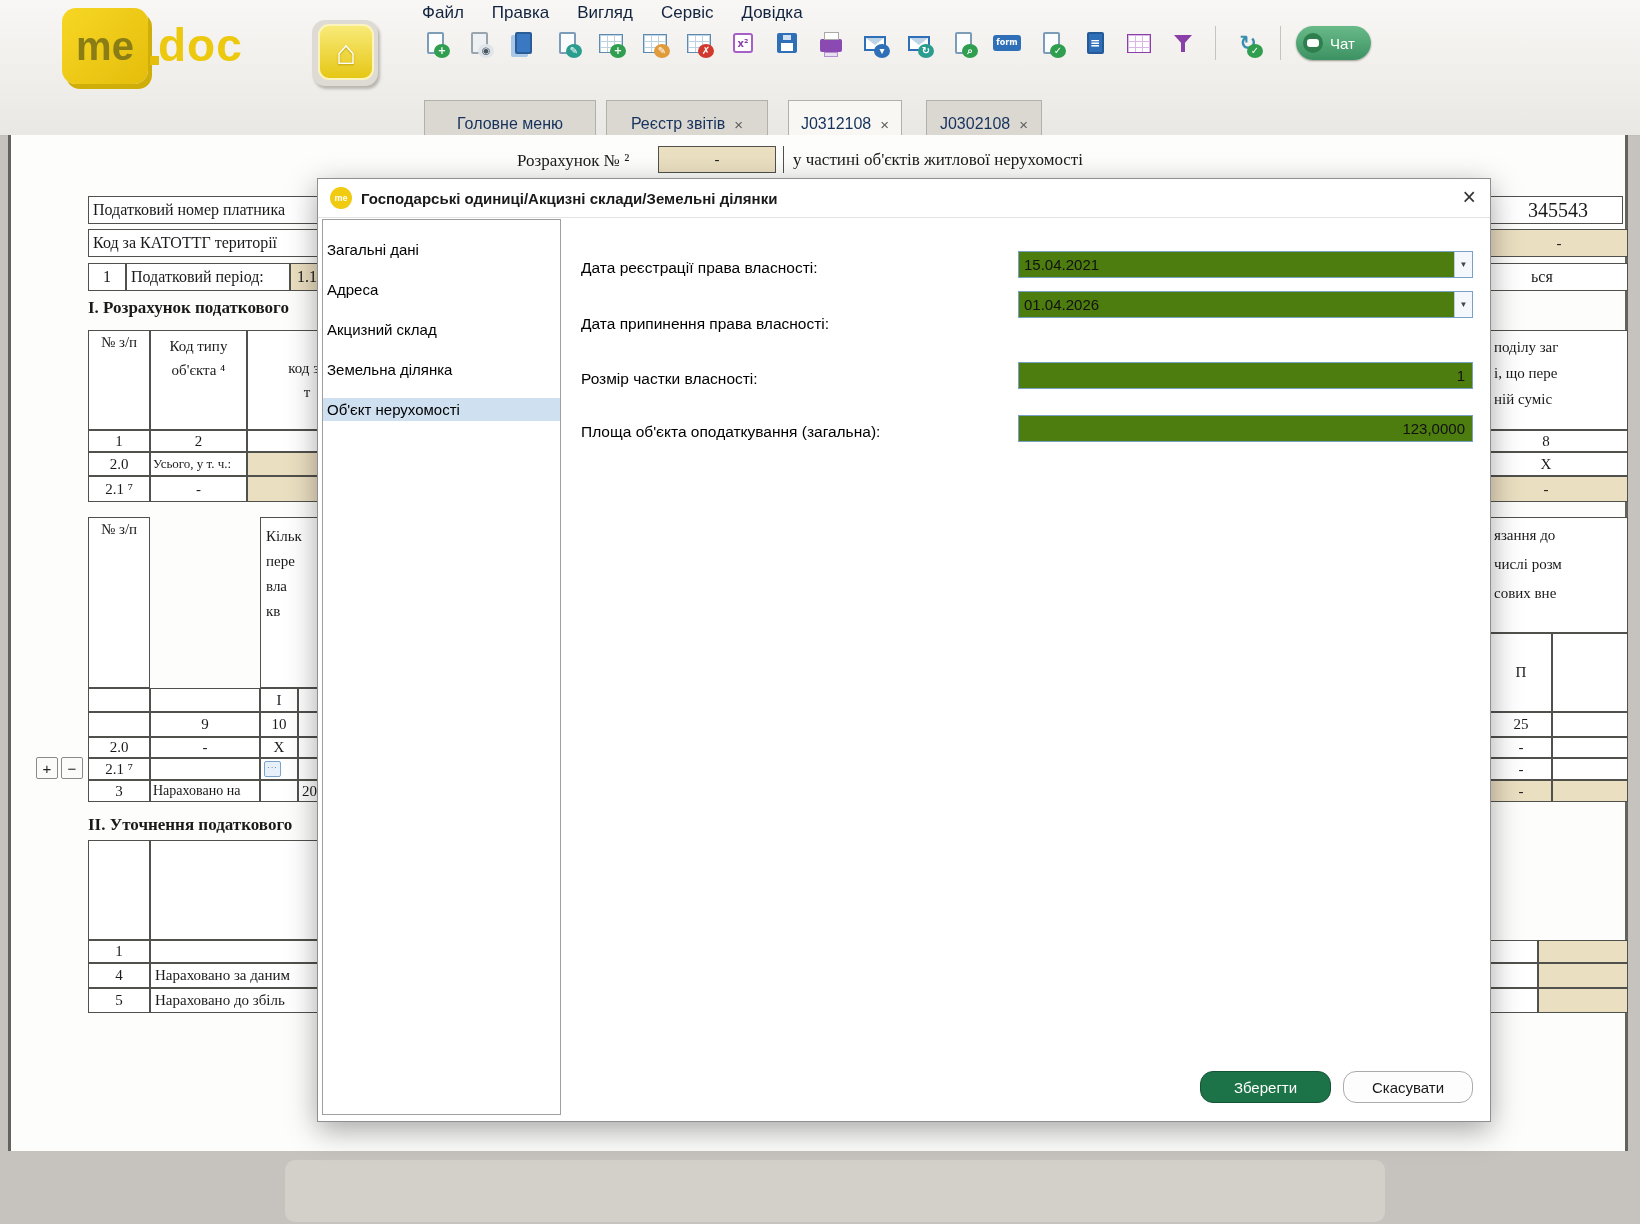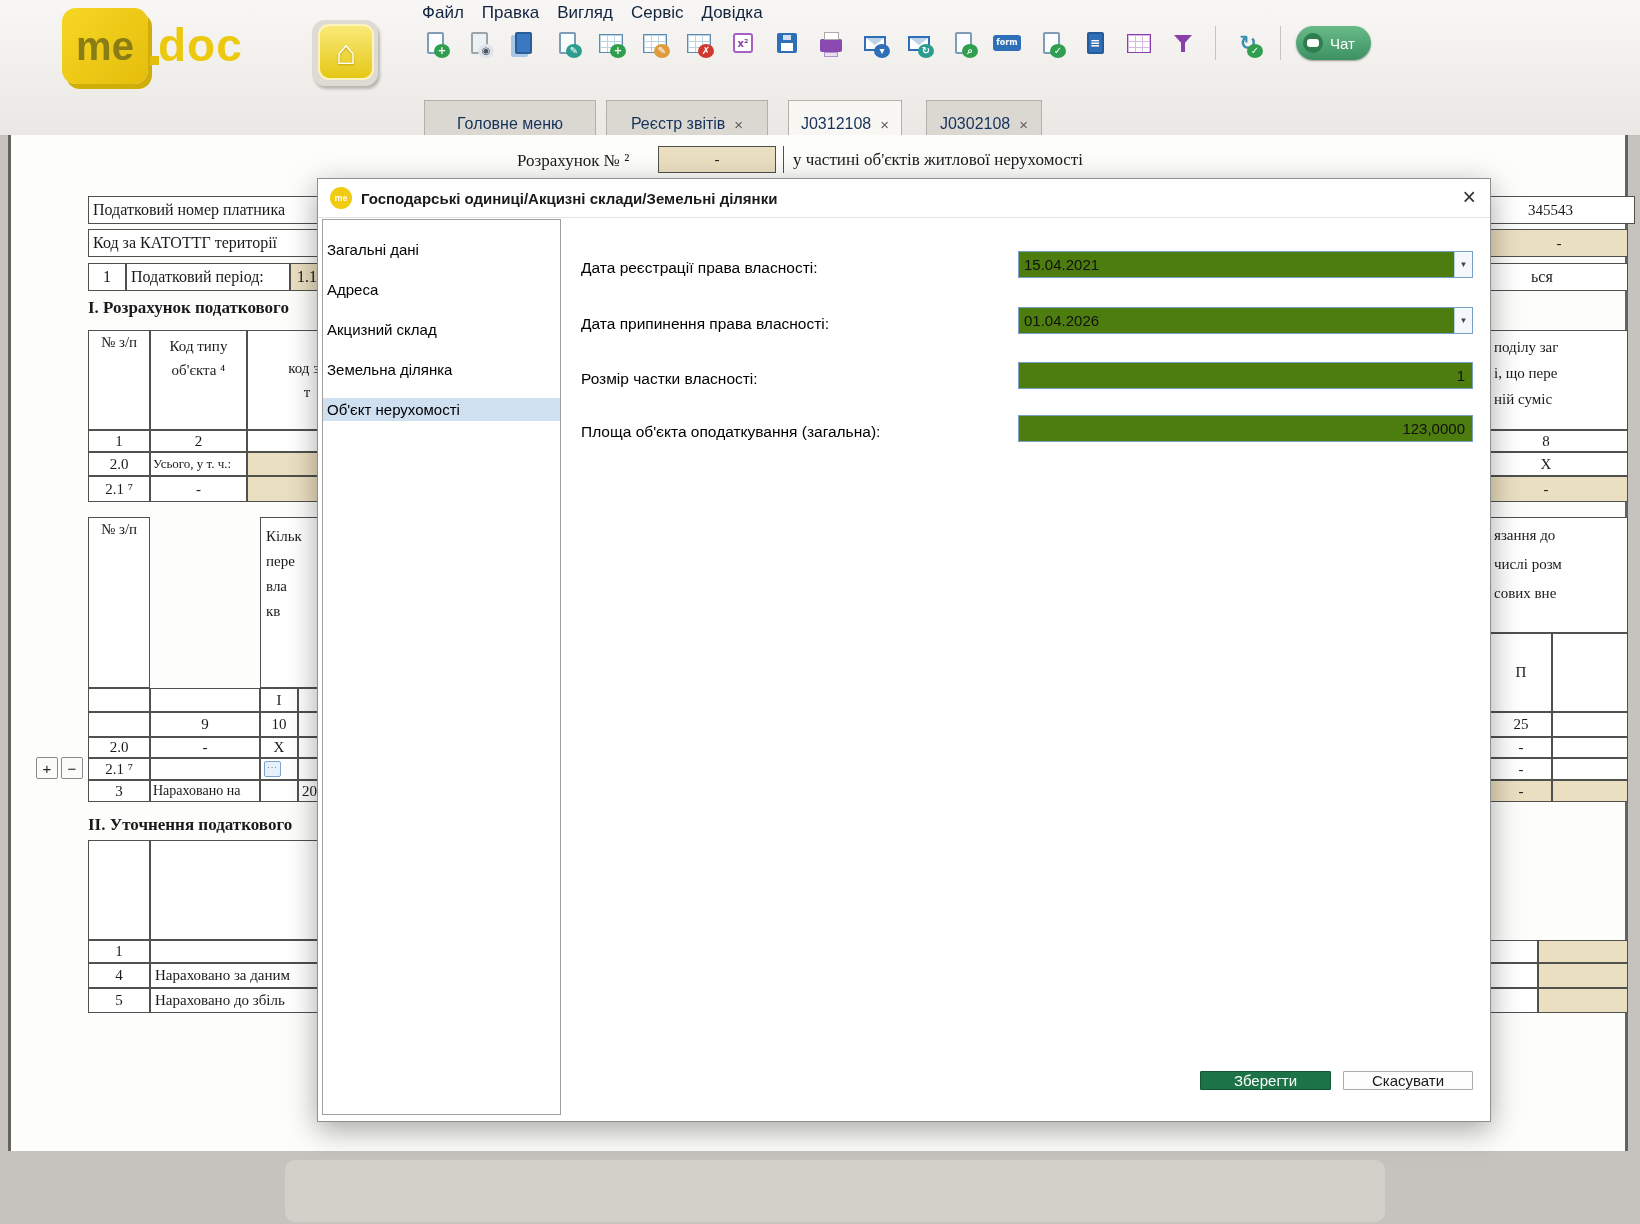--- a/index.html
+++ b/index.html
@@ -5,21 +5,21 @@
   html,body{margin:0;padding:0;background:#c6c3be;}
   .screen{position:relative;width:1640px;height:1224px;overflow:hidden;background:#c6c3be;font-family:"Liberation Sans",sans-serif;}
 
   
   .chrome{position:absolute;left:0;top:0;width:1640px;height:135px;background:linear-gradient(#f8f7f5,#eae8e4);border-bottom:1px solid #c2bfb9;}
   .logo-box{position:absolute;left:62px;top:8px;width:86px;height:76px;background:linear-gradient(135deg,#f7d724,#e5bd0b);border-radius:14px;box-shadow:4px 5px 0 #cfae0a;display:flex;align-items:center;justify-content:center;font-weight:bold;font-size:40px;color:#8a7d15;}
   .logo-doc{position:absolute;left:158px;top:18px;font-weight:bold;font-size:46px;color:#ecc90e;letter-spacing:1px;}
   .logo-dot{position:absolute;left:150px;top:56px;width:9px;height:9px;background:#e5bd0b;}
   .home-plate{position:absolute;left:312px;top:20px;width:66px;height:66px;background:#dedbd5;border-radius:13px;box-shadow:2px 3px 3px #b9b6b0;}
   .home-btn{position:absolute;left:318px;top:24px;width:56px;height:56px;background:linear-gradient(#f8ea78,#e6c716);border:2px solid #fdf4bd;border-radius:11px;display:flex;align-items:center;justify-content:center;font-size:34px;color:#fff;text-shadow:0 1px 2px #b89c08;cursor:pointer;box-sizing:border-box;}
-  .menu-row{position:absolute;left:420px;top:1px;display:flex;gap:14px;font-size:17px;color:#12233e;}
+  .menu-row{position:absolute;left:420px;top:1px;display:flex;gap:24px;font-size:17px;color:#12233e;}
   .menu-item{cursor:pointer;padding:2px 2px;}
   .toolbar{position:absolute;left:418px;top:26px;display:flex;align-items:center;gap:10px;}
   .tbi{position:relative;width:34px;height:34px;display:flex;align-items:center;justify-content:center;border-radius:4px;cursor:pointer;flex:0 0 auto;}
   .vsep{width:1px;height:34px;background:#c7c4be;margin:0 5px;}
   .base{display:block;}
   .base.doc{width:17px;height:22px;background:#fbfcfd;border:2px solid #7d9cb8;border-radius:2px;box-sizing:border-box;}
   .base.doc.gray{border-color:#9aa4ad;background:#eef1f3;}
   .base.doc.bluefill{background:#3a78c2;border-color:#2a5c97;box-shadow:-4px 3px 0 #a9c7e6;}
   .base.doc.bluetext{background:#2f6fb8;border-color:#245a97;color:#fff;font:bold 12px/18px "DejaVu Sans",sans-serif;text-align:center;}
   .badge{position:absolute;right:2px;bottom:2px;min-width:14px;height:14px;border-radius:50%;color:#fff;font:bold 10px/14px "DejaVu Sans",sans-serif;text-align:center;padding:0 1px;}
@@ -78,21 +78,21 @@
   .dlg-nav{position:absolute;left:4px;top:40px;width:239px;height:896px;border:1px solid #9f9f9f;background:#fff;box-sizing:border-box;padding-top:1px;font-size:15px;color:#000;}
   .dlg-nav .item{height:23px;line-height:23px;padding-left:4px;cursor:pointer;white-space:nowrap;margin-top:17px;}
   .dlg-nav .item.selected{background:#cfe0f1;}
   .dlabel{position:absolute;font-size:15.5px;color:#000;white-space:nowrap;}
   .fld{position:absolute;width:455px;height:27px;}
   .fld input{width:100%;height:100%;box-sizing:border-box;border:1px solid #79a0c6;font-family:"Liberation Sans",sans-serif;font-size:15px;color:#111;padding:0 5px;background:#4d7c0f;}
   .fld.combo input{padding-right:22px;}
   .fld.num input{text-align:right;padding-right:7px;}
   .combo-arrow{position:absolute;right:1px;top:1px;bottom:1px;width:17px;border-left:1px solid #b9cede;background:#f4f8fc;display:flex;align-items:center;justify-content:center;cursor:pointer;}
   .combo-arrow::after{content:"▼";font-size:8px;color:#444;}
-  .btn{position:absolute;height:19px;border-radius:1px;font-size:15px;display:flex;align-items:center;justify-content:center;cursor:pointer;box-sizing:border-box;}
+  .btn{position:absolute;height:32px;border-radius:13px;font-size:15px;display:flex;align-items:center;justify-content:center;cursor:pointer;box-sizing:border-box;}
   .btn.save{left:882px;top:892px;width:131px;background:#1c7347;color:#fff;border:1px solid #145536;}
   .btn.cancel{left:1025px;top:892px;width:130px;background:#fdfdfd;color:#1a1a1a;border:1px solid #ababab;}
 </style>
 </head>
 <body>
 
 <div class="screen">
 
   <div class="chrome">
     <div class="logo-box">me</div>
@@ -206,21 +206,21 @@
   </div>
 
   <div class="paper"></div>
   <div class="bottom-shape"></div>
 
   <div class="ftext" style="left:517px;top:151px;font-size:17px;">Розрахунок № ²</div>
   <div class="cell beige" style="left:658px;top:146px;width:118px;height:27px;">-</div>
   <div class="ftext" style="left:783px;top:146px;font-size:17px;border-left:1px solid #50504d;padding-left:9px;height:27px;line-height:27px;">у частині об'єктів житлової нерухомості</div>
 
   <div class="cell left" style="left:88px;top:196px;width:474px;height:28px;font-size:16px;">Податковий номер платника</div>
-  <div class="cell left" style="left:1490px;top:196px;width:145px;height:28px;font-size:15px;padding-left:37px;">345543</div>
+  <div class="cell left" style="left:1490px;top:196px;width:133px;height:28px;font-size:20px;padding-left:37px;">345543</div>
 
   <div class="cell left" style="left:88px;top:229px;width:474px;height:28px;font-size:16px;">Код за КАТОТТГ території</div>
   <div class="cell beige" style="left:1490px;top:229px;width:138px;height:28px;">-</div>
 
   <div class="cell" style="left:88px;top:263px;width:38px;height:28px;font-size:16px;">1</div>
   <div class="cell left" style="left:126px;top:263px;width:164px;height:28px;font-size:16px;">Податковий період:</div>
   <div class="cell beige left" style="left:290px;top:263px;width:120px;height:28px;font-size:16px;padding-left:6px;">1.1</div>
   <div class="cell left" style="left:1490px;top:263px;width:138px;height:28px;font-size:16px;padding-left:40px;">ься</div>
 
   <div class="ftext bold" style="left:88px;top:298px;">І. Розрахунок податкового</div>
@@ -324,21 +324,21 @@
       <div class="item selected">Об'єкт нерухомості</div>
     </div>
 
     <div class="dlabel" style="left:263px;top:80px;">Дата реєстрації права власності:</div>
     <div class="fld combo" style="left:700px;top:72px;">
       <input value="15.04.2021" style="">
       <span class="combo-arrow"></span>
     </div>
 
     <div class="dlabel" style="left:263px;top:136px;">Дата припинення права власності:</div>
-    <div class="fld combo" style="left:700px;top:128px;border-radius:12px;">
+    <div class="fld combo" style="left:700px;top:112px;border-radius:12px;">
       <input value="01.04.2026" style="">
       <span class="combo-arrow"></span>
     </div>
 
     <div class="dlabel" style="left:263px;top:191px;">Розмір частки власності:</div>
     <div class="fld num" style="left:700px;top:183px;">
       <input value="1" style="">
     </div>
 
     <div class="dlabel" style="left:263px;top:244px;">Площа об'єкта оподаткування (загальна):</div>

